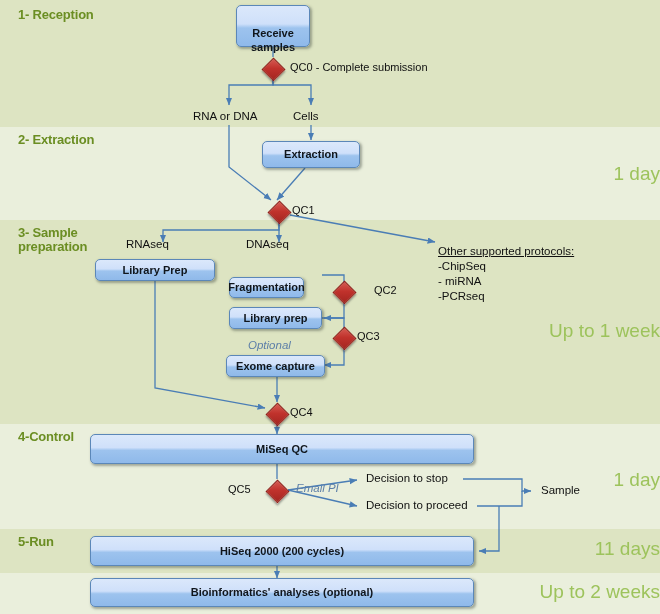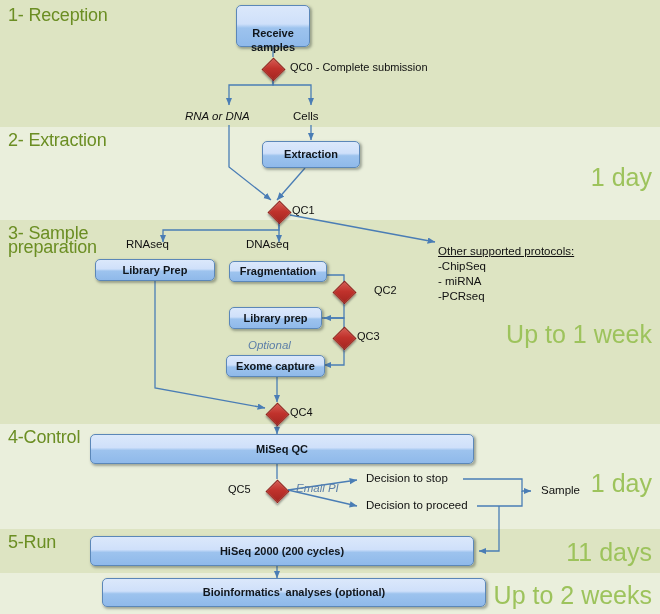--- a/index.html
+++ b/index.html
@@ -6,28 +6,28 @@
   html,body{margin:0;padding:0;background:#fff;}
   body{font-family:"Liberation Sans", sans-serif;}
   #stage{position:relative;width:660px;height:614px;overflow:hidden;background:#dfe5c4;}
 
   
   .band{position:absolute;left:0;width:660px;}
   .band.dark{background:#dde4c2;}
   .band.light{background:#eaefdc;}
 
   .band-label{
-    position:absolute;left:8px;
-    color:#6b8e23;font-weight:normal;font-size:18px;
+    position:absolute;left:18px;
+    color:#6b8e23;font-weight:bold;font-size:13px;
     letter-spacing:-0.2px;line-height:14px;white-space:pre-line;
     z-index:6;
   }
   .duration{
-    position:absolute;right:8px;
-    color:#9dc35c;font-size:25px;font-weight:normal;
+    position:absolute;right:0;
+    color:#9dc35c;font-size:19px;font-weight:normal;
     white-space:nowrap;z-index:6;
   }
 
   
   #wires{position:absolute;left:0;top:0;width:660px;height:614px;z-index:3;}
 
   
   .box{
     position:absolute;z-index:5;
     box-sizing:border-box;
@@ -141,41 +141,41 @@
   </div>
 
   <div class="box" style="left:262px;top:141px;width:98px;height:27px;">
     <span>Extraction</span>
   </div>
 
   <div class="box" style="left:95px;top:259px;width:120px;height:22px;">
     <span>Library Prep</span>
   </div>
 
-  <div class="box" style="left:229px;top:261px;width:98px;height:21px;">
+  <div class="box" style="left:229px;top:277px;width:75px;height:21px;">
     <span>Fragmentation</span>
   </div>
 
   <div class="box" style="left:229px;top:307px;width:93px;height:22px;">
     <span>Library prep</span>
   </div>
 
   <div class="box" style="left:226px;top:355px;width:99px;height:22px;">
     <span>Exome capture</span>
   </div>
 
   <div class="box" style="left:90px;top:434px;width:384px;height:30px;">
     <span>MiSeq QC</span>
   </div>
 
   <div class="box" style="left:90px;top:536px;width:384px;height:30px;">
     <span>HiSeq 2000 (200 cycles)</span>
   </div>
 
-  <div class="box" style="left:90px;top:578px;width:384px;height:29px;margin-left:12px;">
+  <div class="box" style="left:90px;top:578px;width:384px;height:29px;">
     <span>Bioinformatics' analyses (optional)</span>
   </div>
 
   <div class="qc" style="left:262px;top:57px;">
       <i></i>
     </div>
   <div class="lbl small" style="left:290px;top:61px;">QC0 - Complete submission</div>
 
   <div class="qc" style="left:268px;top:200px;">
       <i></i>
@@ -195,21 +195,21 @@
   <div class="qc" style="left:266px;top:402px;">
       <i></i>
     </div>
   <div class="lbl small" style="left:290px;top:406px;">QC4</div>
 
   <div class="qc" style="left:266px;top:479px;">
       <i></i>
     </div>
   <div class="lbl small" style="left:228px;top:483px;">QC5</div>
 
-  <div class="lbl" style="left:185px;top:110px;font-style:italic;">RNA or DNA</div>
+  <div class="lbl" style="left:193px;top:110px;">RNA or DNA</div>
   <div class="lbl" style="left:293px;top:110px;">Cells</div>
   <div class="lbl" style="left:126px;top:238px;">RNAseq</div>
   <div class="lbl" style="left:246px;top:238px;">DNAseq</div>
   <div class="lbl italic" style="left:248px;top:339px;font-size:11.5px;">Optional</div>
   <div class="lbl italic" style="left:296px;top:482px;font-size:11.5px;">Email PI</div>
   <div class="lbl" style="left:366px;top:472px;">Decision to stop</div>
   <div class="lbl" style="left:366px;top:499px;">Decision to proceed</div>
   <div class="lbl" style="left:541px;top:484px;">Sample</div>
 
   <div style="position:absolute;left:438px;top:244px;z-index:6;">

